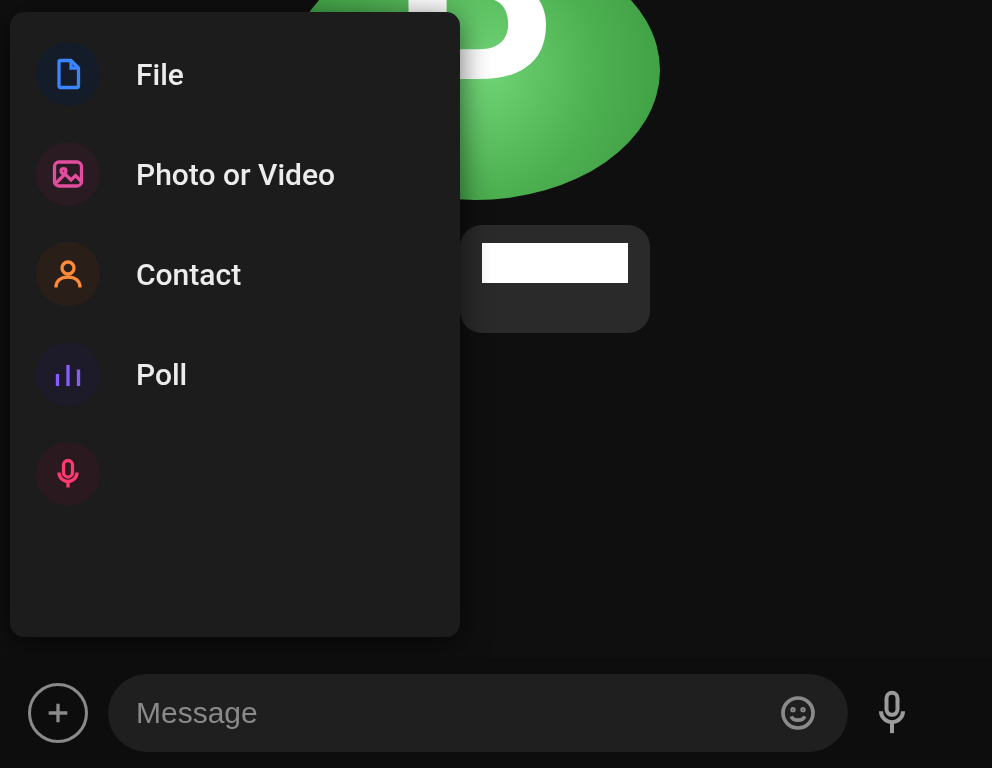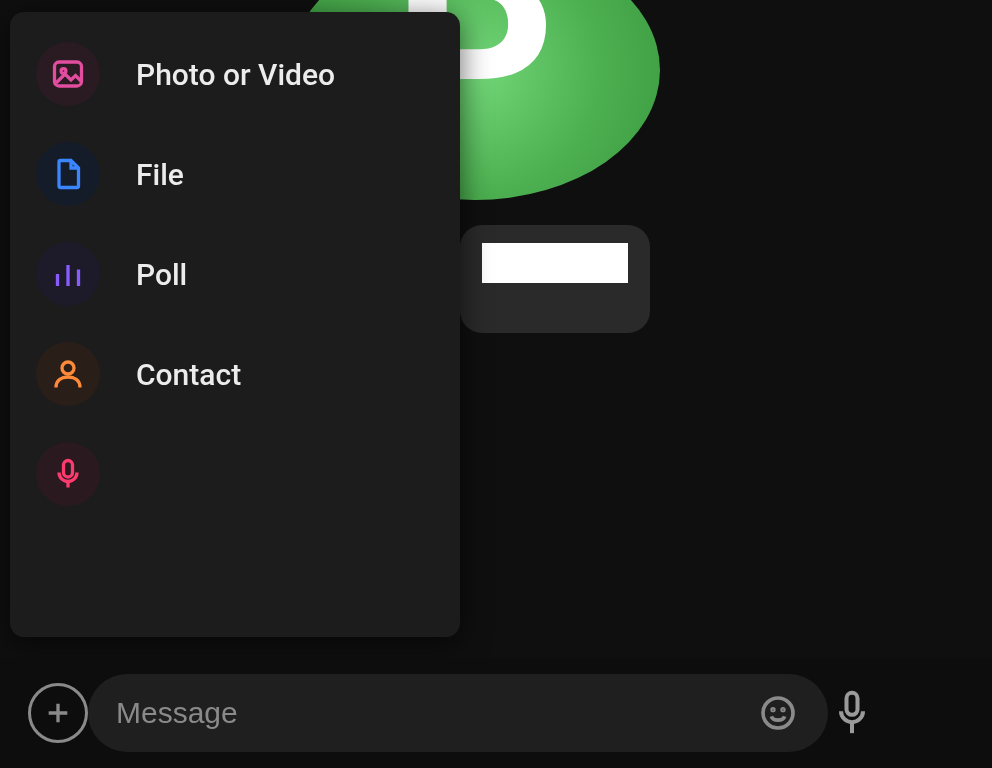--- a/index.html
+++ b/index.html
@@ -104,20 +104,21 @@
 
   
   .input-bar {
     position: absolute;
     left: 0;
     right: 0;
     bottom: 0;
     height: 110px;
     display: flex;
     align-items: center;
+    gap: 20px;
     padding: 0 28px;
     background: #0d0d0d;
   }
   .plus-btn {
     width: 60px; height: 60px;
     border-radius: 50%;
     border: 3px solid #8a8a8a;
     display:flex; align-items:center; justify-content:center;
     color:#8a8a8a;
     cursor:pointer;
@@ -167,59 +168,59 @@
     <span class="avatar-letter">B</span>
   </div>
 
   <div class="status-pill">
     <span class="redact"></span>
   </div>
 
   <div class="attach-menu">
 
     <div class="menu-item">
+      <span class="iconwrap file">
+        <svg viewBox="0 0 24 24">
+            <path d="M7 3 H14 L19 8 V20 A1 1 0 0 1 18 21 H7 A1 1 0 0 1 6 20 V4 A1 1 0 0 1 7 3 Z" stroke="#3a86ff"></path>
+            <path d="M14 3 V8 H19" stroke="#3a86ff"></path>
+          </svg>
+      </span>
+      <span class="label">File</span>
+    </div>
+
+    <div class="menu-item">
       <span class="iconwrap photo">
         <svg viewBox="0 0 24 24">
             <rect x="3" y="4" width="18" height="16" rx="3" stroke="#e24d9f"></rect>
             <circle cx="9" cy="10" r="1.6" stroke="#e24d9f"></circle>
             <path d="M4 18 L10 12 L14 16 L17 13 L21 17" stroke="#e24d9f"></path>
           </svg>
       </span>
       <span class="label">Photo or Video</span>
     </div>
 
     <div class="menu-item">
-      <span class="iconwrap file">
-        <svg viewBox="0 0 24 24">
-            <path d="M7 3 H14 L19 8 V20 A1 1 0 0 1 18 21 H7 A1 1 0 0 1 6 20 V4 A1 1 0 0 1 7 3 Z" stroke="#3a86ff"></path>
-            <path d="M14 3 V8 H19" stroke="#3a86ff"></path>
-          </svg>
-      </span>
-      <span class="label">File</span>
+      <span class="iconwrap contact">
+        <svg viewBox="0 0 24 24">
+            <circle cx="12" cy="8" r="4" stroke="#ff8a3a"></circle>
+            <path d="M4 21 C4 16 8 14 12 14 C16 14 20 16 20 21" stroke="#ff8a3a"></path>
+          </svg>
+      </span>
+      <span class="label">Contact</span>
     </div>
 
     <div class="menu-item">
       <span class="iconwrap poll">
         <svg viewBox="0 0 24 24">
             <path d="M5 20 V12" stroke="#8a5cff"></path>
             <path d="M12 20 V6" stroke="#8a5cff"></path>
             <path d="M19 20 V9" stroke="#8a5cff"></path>
           </svg>
       </span>
       <span class="label">Poll</span>
-    </div>
-
-    <div class="menu-item">
-      <span class="iconwrap contact">
-        <svg viewBox="0 0 24 24">
-            <circle cx="12" cy="8" r="4" stroke="#ff8a3a"></circle>
-            <path d="M4 21 C4 16 8 14 12 14 C16 14 20 16 20 21" stroke="#ff8a3a"></path>
-          </svg>
-      </span>
-      <span class="label">Contact</span>
     </div>
 
 
     <div class="menu-item">
       <span class="iconwrap voice">
         <svg viewBox="0 0 24 24">
             <rect x="9" y="3" width="6" height="11" rx="3" stroke="#ff3a6e"></rect>
             <path d="M6 11 A6 6 0 0 0 18 11" stroke="#ff3a6e"></path>
             <path d="M12 17 V21" stroke="#ff3a6e"></path>
           </svg>

